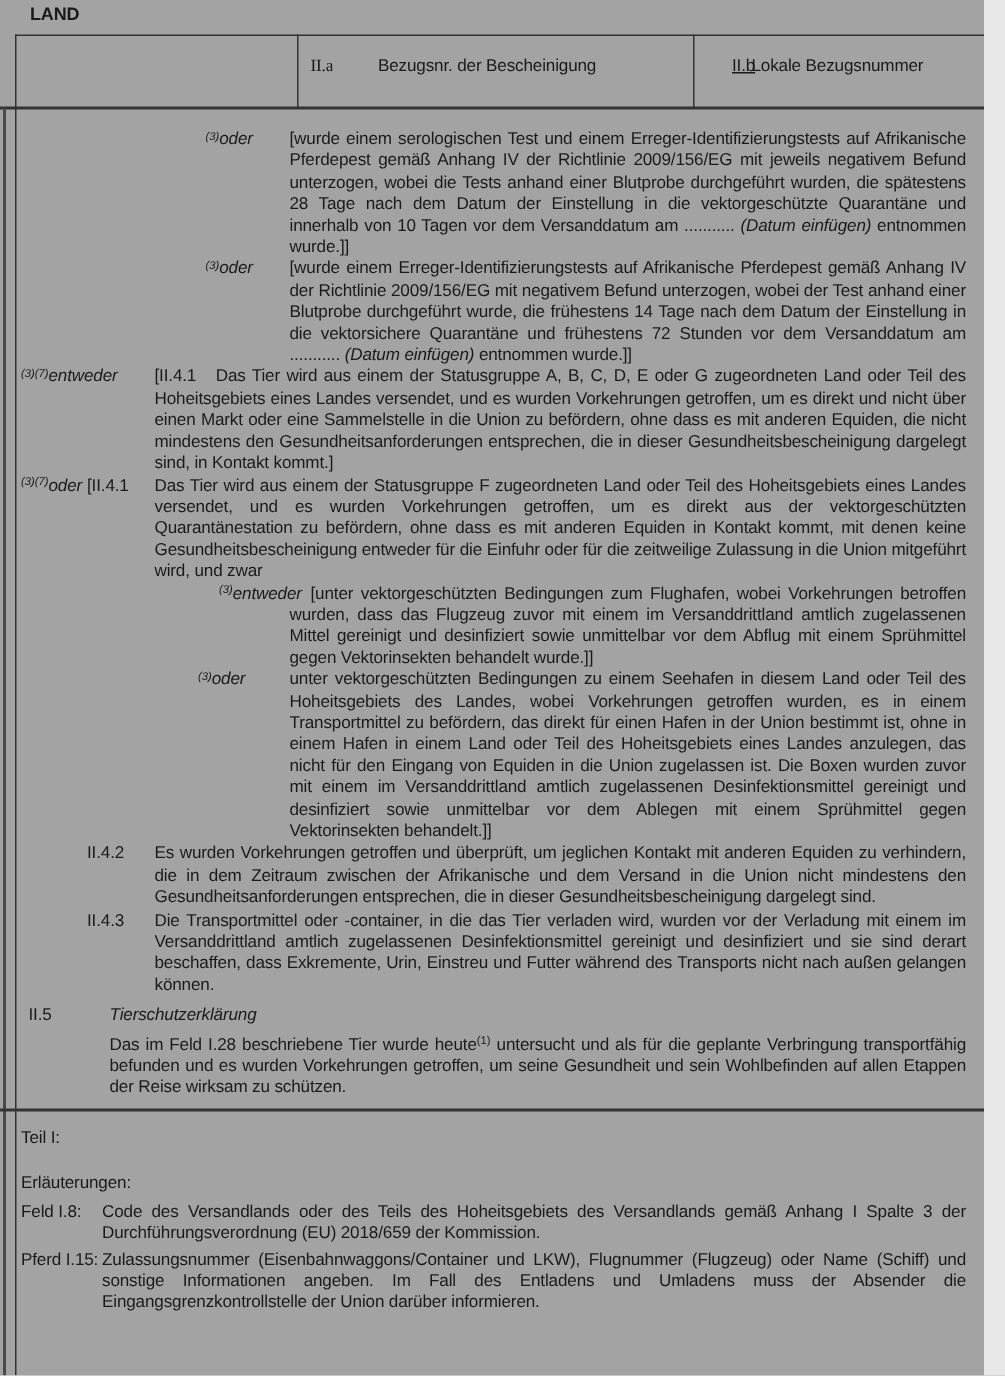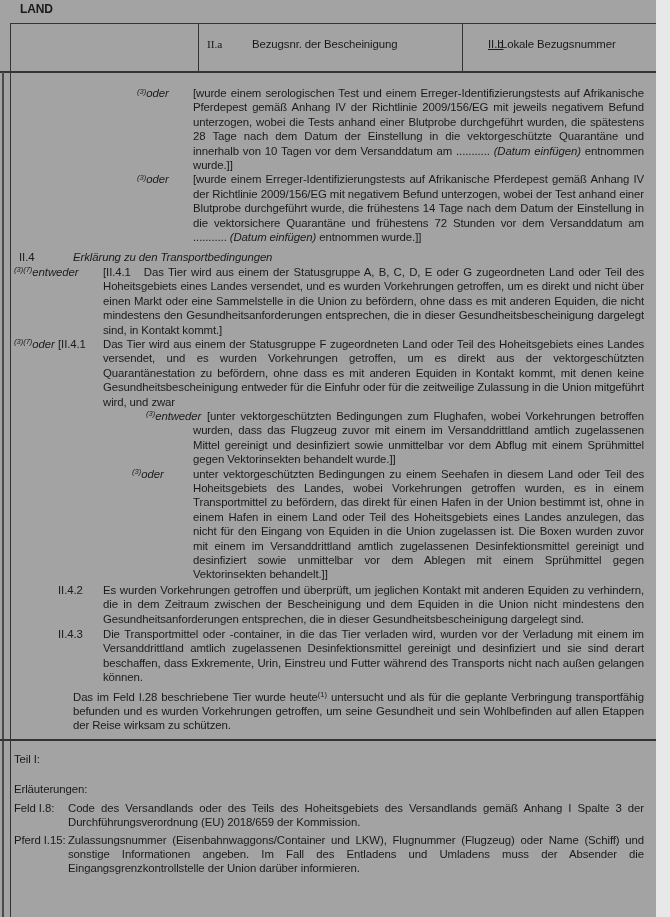--- a/index.html
+++ b/index.html
@@ -75,24 +75,20 @@
     <div class="p ml183 mt6">
       <span class="lbl l-56"><span class="sup it">(3)</span><span class="it">oder</span></span>
       <span>[wurde einem serologischen Test und einem Erreger-Identifizierungstests auf Afrikanische Pferdepest gemäß Anhang IV der Richtlinie 2009/156/EG mit jeweils negativem Befund unterzogen, wobei die Tests anhand einer Blutprobe durchgeführt wurden, die spätestens 28 Tage nach dem Datum der Einstellung in die vektorgeschützte Quarantäne und innerhalb von 10 Tagen vor dem Versanddatum am ........... </span><span class="it">(Datum einfügen)</span><span> entnommen wurde.]]</span>
     </div>
 
     <div class="p ml183">
       <span class="lbl l-56"><span class="sup it">(3)</span><span class="it">oder</span></span>
       <span>[wurde einem Erreger-Identifizierungstests auf Afrikanische Pferdepest gemäß Anhang IV der Richtlinie 2009/156/EG mit negativem Befund unterzogen, wobei der Test anhand einer Blutprobe durchgeführt wurde, die frühestens 14 Tage nach dem Datum der Einstellung in die vektorsichere Quarantäne und frühestens 72 Stunden vor dem Versanddatum am ........... </span><span class="it">(Datum einfügen)</span><span> entnommen wurde.]]</span>
     </div>
 
-    <div class="p ml63 mt6">
-      <span class="lbl l-54">II.4</span>
-      <span class="it">Erklärung zu den Transportbedingungen</span>
-    </div>
 
     <div class="p ml93">
       <span class="lbl l-89"><span class="sup it">(3)(7)</span><span class="it">entweder</span></span>
       <span class="num-inline">[II.4.1</span><span>Das Tier wird aus einem der Statusgruppe A, B, C, D, E oder G zugeordneten Land oder Teil des Hoheitsgebiets eines Landes versendet, und es wurden Vorkehrungen getroffen, um es direkt und nicht über einen Markt oder eine Sammelstelle in die Union zu befördern, ohne dass es mit anderen Equiden, die nicht mindestens den Gesundheitsanforderungen entsprechen, die in dieser Gesundheitsbescheinigung dargelegt sind, in Kontakt kommt.]</span>
     </div>
 
     <div class="p ml93">
       <span class="lbl l-89"><span class="sup it">(3)(7)</span><span class="it">oder</span></span>
       <span class="lbl l-45">[II.4.1</span>
       <span>Das Tier wird aus einem der Statusgruppe F zugeordneten Land oder Teil des Hoheitsgebiets eines Landes versendet, und es wurden Vorkehrungen getroffen, um es direkt aus der vektorgeschützten Quarantänestation zu befördern, ohne dass es mit anderen Equiden in Kontakt kommt, mit denen keine Gesundheitsbescheinigung entweder für die Einfuhr oder für die zeitweilige Zulassung in die Union mitgeführt wird, und zwar</span>
@@ -103,28 +99,32 @@
       <span>[unter vektorgeschützten Bedingungen zum Flughafen, wobei Vorkehrungen betroffen wurden, dass das Flugzeug zuvor mit einem im Versanddrittland amtlich zugelassenen Mittel gereinigt und desinfiziert sowie unmittelbar vor dem Abflug mit einem Sprühmittel gegen Vektorinsekten behandelt wurde.]]</span>
     </div>
 
     <div class="p ml183">
       <span class="lbl l-61"><span class="sup it">(3)</span><span class="it">oder</span></span>
       <span>unter vektorgeschützten Bedingungen zu einem Seehafen in diesem Land oder Teil des Hoheitsgebiets des Landes, wobei Vorkehrungen getroffen wurden, es in einem Transportmittel zu befördern, das direkt für einen Hafen in der Union bestimmt ist, ohne in einem Hafen in einem Land oder Teil des Hoheitsgebiets eines Landes anzulegen, das nicht für den Eingang von Equiden in die Union zugelassen ist. Die Boxen wurden zuvor mit einem im Versanddrittland amtlich zugelassenen Desinfektionsmittel gereinigt und desinfiziert sowie unmittelbar vor dem Ablegen mit einem Sprühmittel gegen Vektorinsekten behandelt.]]</span>
     </div>
 
     <div class="p ml93 mt1">
       <span class="lbl l-45">II.4.2</span>
-      <span>Es wurden Vorkehrungen getroffen und überprüft, um jeglichen Kontakt mit anderen Equiden zu verhindern, die in dem Zeitraum zwischen der Bescheinigung und dem Equiden in die Union nicht mindestens den Gesundheitsanforderungen entsprechen, die in dieser Gesundheitsbescheinigung dargelegt sind.</span>
+      <span>Es wurden Vorkehrungen getroffen und überprüft, um jeglichen Kontakt mit anderen Equiden zu verhindern, die in dem Zeitraum zwischen der Afrikanische und dem Versand in die Union nicht mindestens den Gesundheitsanforderungen entsprechen, die in dieser Gesundheitsbescheinigung dargelegt sind.</span>
     </div>
 
     <div class="p ml93 mt1">
       <span class="lbl l-45">II.4.3</span>
       <span>Die Transportmittel oder -container, in die das Tier verladen wird, wurden vor der Verladung mit einem im Versanddrittland amtlich zugelassenen Desinfektionsmittel gereinigt und desinfiziert und sie sind derart beschaffen, dass Exkremente, Urin, Einstreu und Futter während des Transports nicht nach außen gelangen können.</span>
     </div>
 
+    <div class="p ml63 mt6">
+      <span class="lbl l-54">II.5</span>
+      <span class="it">Tierschutzerklärung</span>
+    </div>
 
     <div class="p ml63 mt5">
       <span>Das im Feld I.28 beschriebene Tier wurde heute</span><span class="sup">(1)</span><span> untersucht und als für die geplante Verbringung transportfähig befunden und es wurden Vorkehrungen getroffen, um seine Gesundheit und sein Wohlbefinden auf allen Etappen der Reise wirksam zu schützen.</span>
     </div>
 
     <div class="hr2-flow"></div>
 
     <div class="p ml4 mt11">Teil I:</div>
 
     <div class="p ml4 mt16">Erläuterungen:</div>

